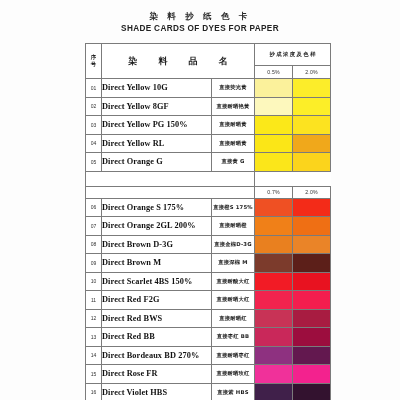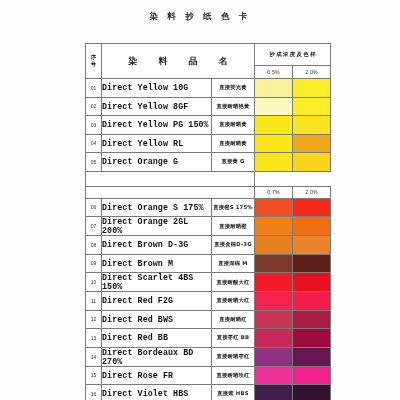--- a/index.html
+++ b/index.html
@@ -66,21 +66,21 @@
     text-align:center;font-family:"Liberation Sans",sans-serif;
     font-size:5.2px;color:#333;height:11px;letter-spacing:.2px;
   }
 
   
   .c-num{
     text-align:center;font-family:"Liberation Sans",sans-serif;
     font-size:5px;color:#333;height:17.5px;
   }
   .c-en{
-    font-family:Liberation Mono, monospace;
+    font-family:Liberation Serif, serif;
     font-size:8.3px;font-weight:700;color:#111;
     padding-left:6px;letter-spacing:.1px;height:17.5px;
   }
   .c-zh{
     text-align:center;font-family:"DejaVu Sans",sans-serif;
     font-size:5.3px;font-weight:700;color:#1c1c1c;height:17.5px;
     letter-spacing:.2px;overflow:hidden;white-space:nowrap;
   }
   .sw{height:17.5px;border-left:1px solid #7b7b7b;border-right:1px solid #7b7b7b;}
 
@@ -91,20 +91,21 @@
   .blank{background:#fff;}
   .noborder{border:none !important;}
 </style>
 </head>
 <body>
 
 <div class="page">
 
   <div class="titlewrap">
     <div class="title-cn">染 料 抄 纸 色 卡</div>
+    <div class="title-en">SHADE CARDS OF DYES FOR PAPER</div>
   </div>
 
   <div class="tablewrap">
     <table class="shade">
       <colgroup>
         <col class="c-no">
           <col class="c-name">
           <col class="c-cn">
           <col class="c-s1">
           <col class="c-s2">

